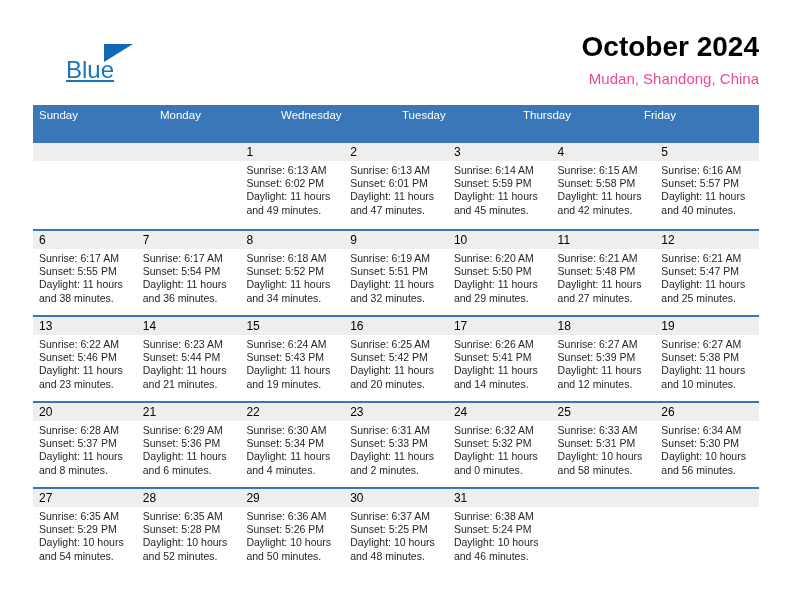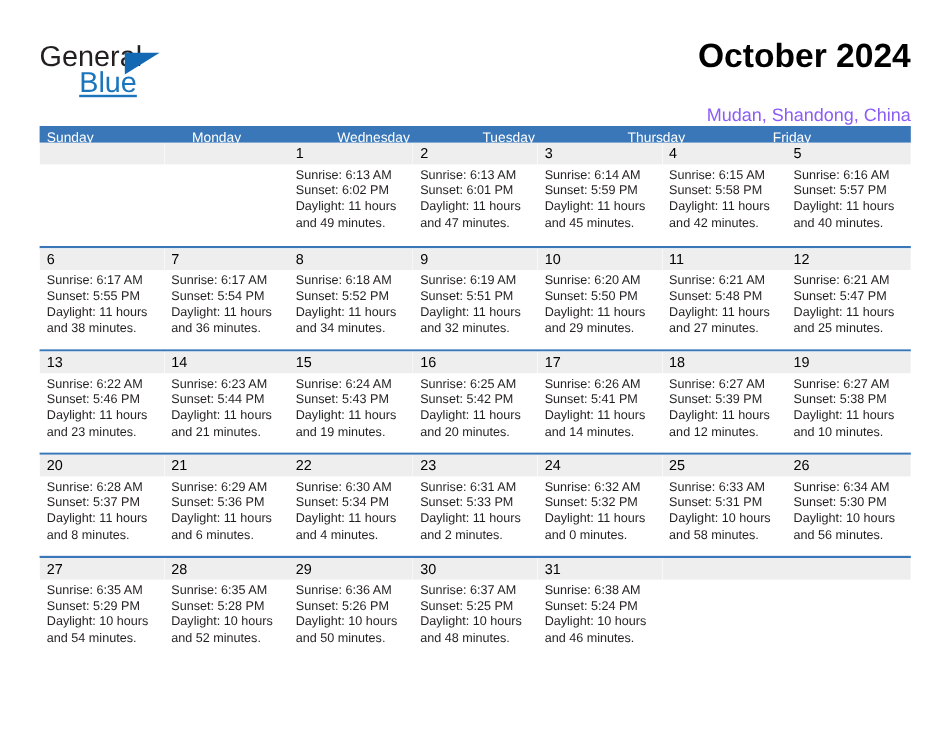--- a/index.html
+++ b/index.html
@@ -71,39 +71,39 @@
     text-align: right;
   }
   .cal-title {
     font-size: 28px;
     font-weight: bold;
     color: #000000;
     line-height: 34px;
     white-space: nowrap;
   }
   .cal-subtitle {
-    margin-top: 24px;
+    margin-top: 6px;
     font-size: 15px;
     font-weight: normal;
-    color: #8b5cf6;
+    color: #ec4899;
     line-height: 18px;
     white-space: nowrap;
   }
 
   
   .calendar {
     position: absolute;
     left: 33px;
     top: 105px;
     width: 726px;
   }
   .dow-row {
     display: flex;
     background: #3a77b8;
-    height: 14px;
+    height: 38px;
   }
   .dow-cell {
     flex: 1 1 0;
     color: #ffffff;
     font-size: 11.5px;
     line-height: 21px;
     padding-left: 6px;
     box-sizing: border-box;
     white-space: nowrap;
     overflow: hidden;
@@ -145,21 +145,20 @@
   }
 </style>
 </head>
 <body>
 
 <div class="page">
 
   <div class="header">
 
     <div class="logo">
-      <span class="logo-general">General</span>
       <span class="logo-triangle"></span>
       <span class="logo-blue">Blue</span>
     </div>
 
     <div class="title-block">
       <div class="cal-title">October 2024</div>
       <div class="cal-subtitle">Mudan, Shandong, China</div>
     </div>
 
   </div>

